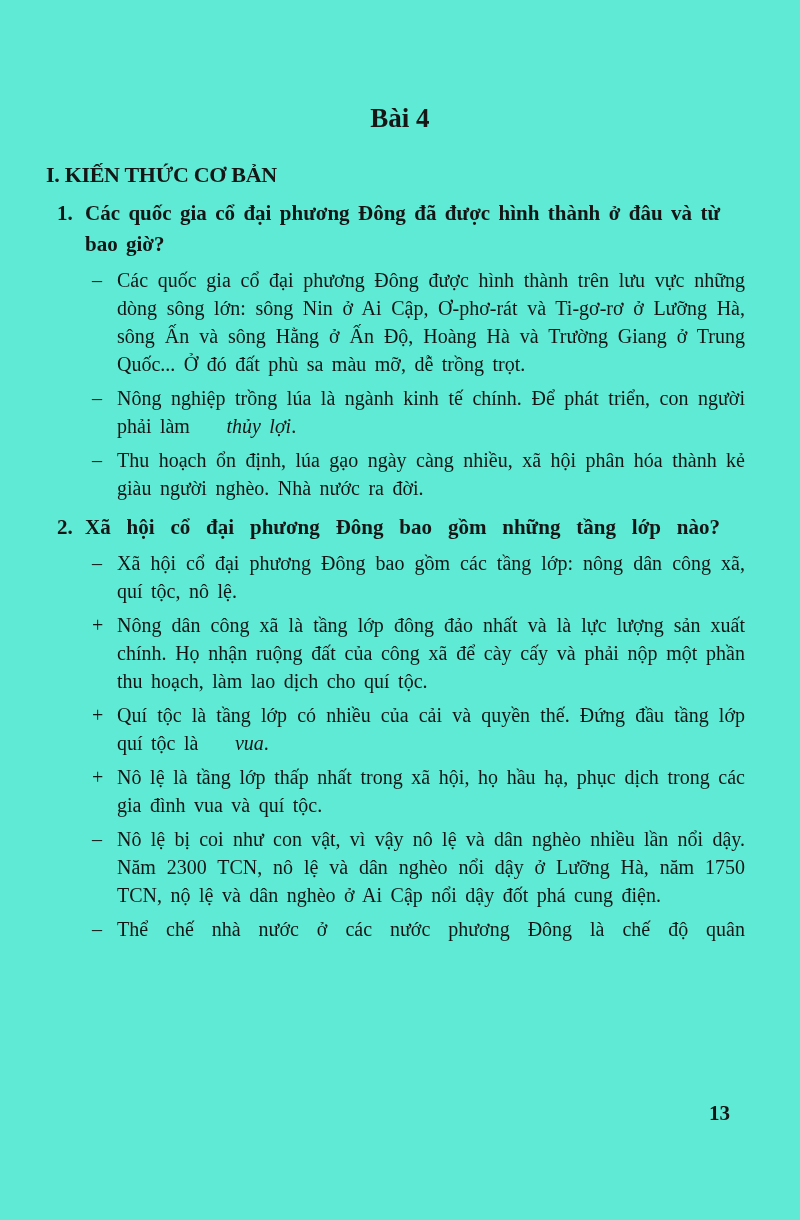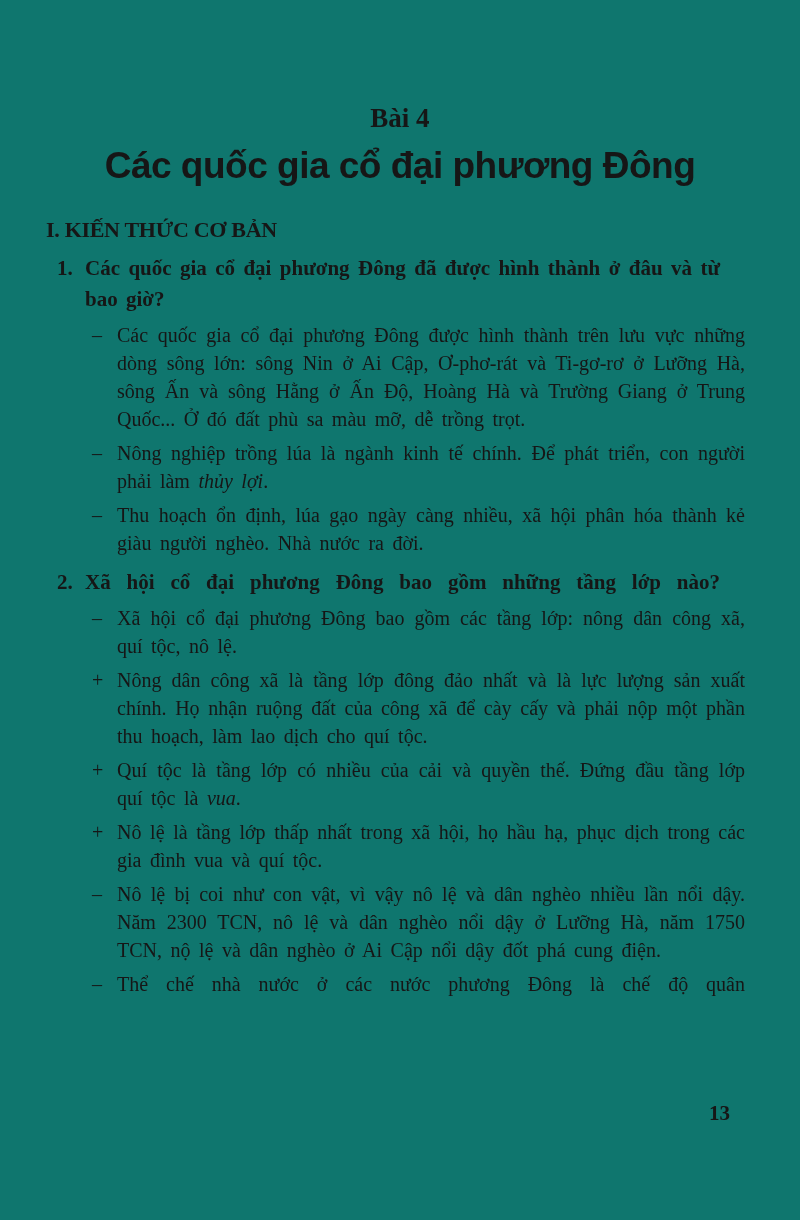--- a/index.html
+++ b/index.html
@@ -3,21 +3,21 @@
 <meta charset="utf-8">
 <style>
   html, body { margin: 0; padding: 0; }
   body { background: #e8e8e8; }
 
   .page {
     position: relative;
     width: 800px;
     height: 1220px;
     margin: 0 auto;
-    background: #0f766e;
+    background: #5eead4;
     color: #161616;
     font-family: "Liberation Serif", "DejaVu Serif", serif;
     overflow: hidden;
   }
 
   .lesson-label {
     padding-top: 101px;
     text-align: center;
     font-weight: bold;
     font-size: 27px;
@@ -75,30 +75,29 @@
 
   .page-number {
     position: absolute;
     top: 1099px;
     left: 709px;
     font-weight: bold;
     font-size: 21px;
     line-height: 28px;
   }
 
-  i { font-style: italic; }
+  i { font-style: italic; margin-left: 28px; }
 </style>
 </head>
 <body>
 
 <div class="page">
 
   <div class="lesson-label">Bài 4</div>
 
-  <h1 class="page-title">Các quốc gia cổ đại phương Đông</h1>
 
   <div class="part-heading">I. KIẾN THỨC CƠ BẢN</div>
 
   <div>
     <div class="q-head"><span class="q-num">1.</span><span>Các quốc gia cổ đại phương Đông đã được hình thành ở đâu và từ bao giờ?</span></div>
 
     <p class="bullet"><span class="marker">–</span><span>Các quốc gia cổ đại phương Đông được hình thành trên lưu vực những dòng sông lớn: sông Nin ở Ai Cập, Ơ-phơ-rát và Ti-gơ-rơ ở Lưỡng Hà, sông Ấn và sông Hằng ở Ấn Độ, Hoàng Hà và Trường Giang ở Trung Quốc... Ở đó đất phù sa màu mỡ, dễ trồng trọt.</span></p>
 
     <p class="bullet"><span class="marker">–</span><span>Nông nghiệp trồng lúa là ngành kinh tế chính. Để phát triển, con người phải làm </span><i>thủy lợi</i><span>.</span></p>
 

